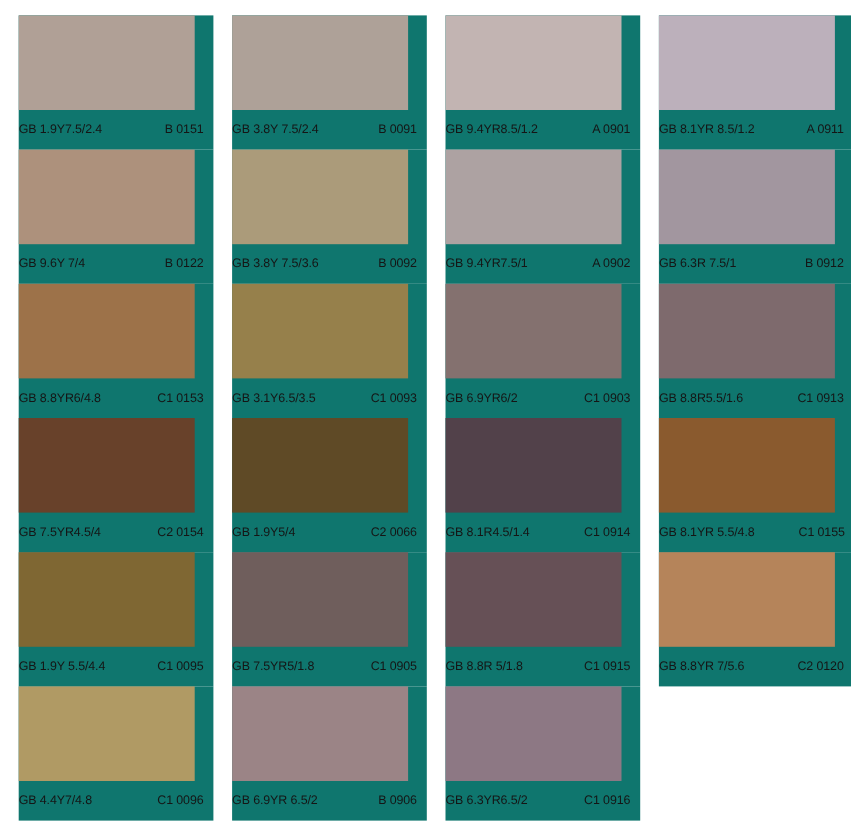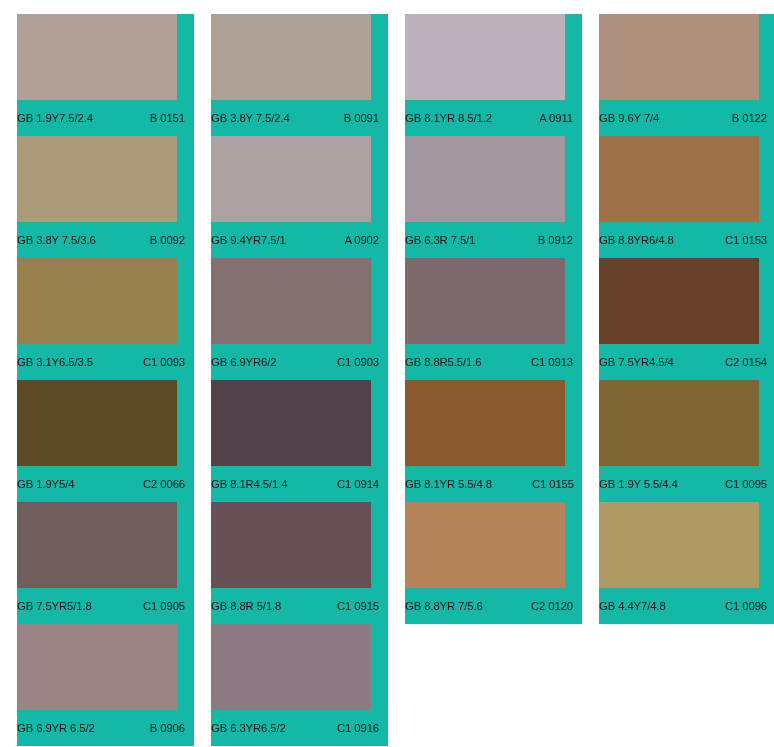--- a/index.html
+++ b/index.html
@@ -28,21 +28,21 @@
     column-gap: 17px;
     row-gap: 0px;
     padding-left: 17px;
   }
   .swatch-cell {
     width: 177px;
     height: 122px;
     display: flex;
     flex-direction: column;
     justify-content: flex-start;
-    background: #14b8a6;
+    background: #0f766e;
   }
   .swatch-chip {
     width: 160px;
     height: 86px;
     display: block;
   }
   .swatch-label {
     width: 172px;
     height: 36px;
     display: flex;
@@ -84,20 +84,27 @@
           <span class="swatch-code">B 0151</span>
         </div>
       </div>
       <div class="swatch-cell col-2">
         <div class="swatch-chip" style="background: rgb(174, 161, 152);"></div>
         <div class="swatch-label">
           <span class="swatch-name">GB 3.8Y 7.5/2.4</span>
           <span class="swatch-code">B 0091</span>
         </div>
       </div>
+      <div class="swatch-cell col-3">
+        <div class="swatch-chip" style="background: rgb(194, 180, 178);"></div>
+        <div class="swatch-label">
+          <span class="swatch-name">GB 9.4YR8.5/1.2</span>
+          <span class="swatch-code">A 0901</span>
+        </div>
+      </div>
       <div class="swatch-cell col-4">
         <div class="swatch-chip" style="background: rgb(188, 176, 187);"></div>
         <div class="swatch-label">
           <span class="swatch-name">GB 8.1YR 8.5/1.2</span>
           <span class="swatch-code">A 0911</span>
         </div>
       </div>
       <div class="swatch-cell col-1">
         <div class="swatch-chip" style="background: rgb(173, 145, 124);"></div>
         <div class="swatch-label">

